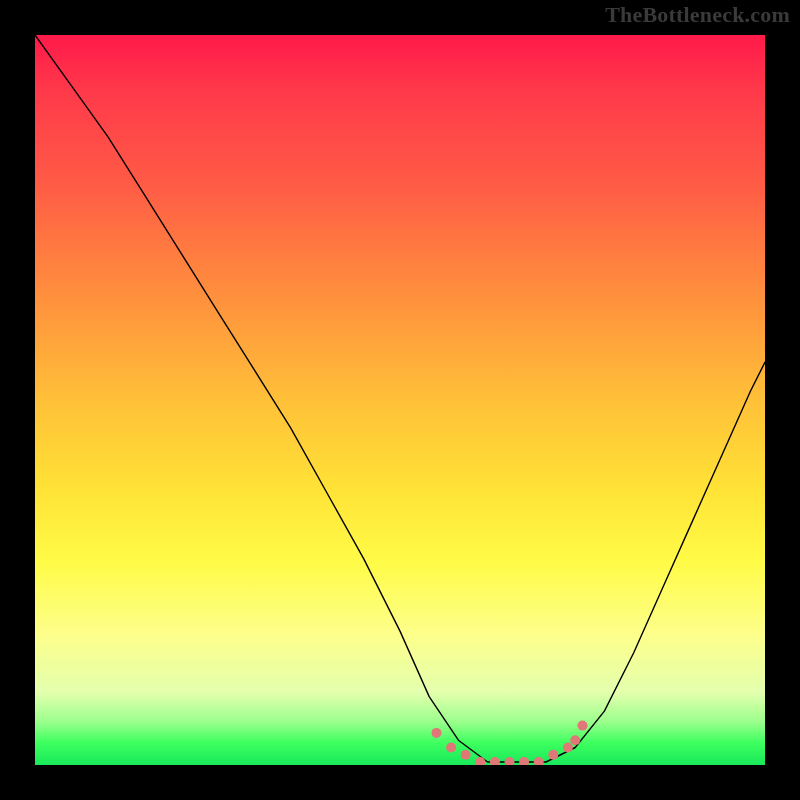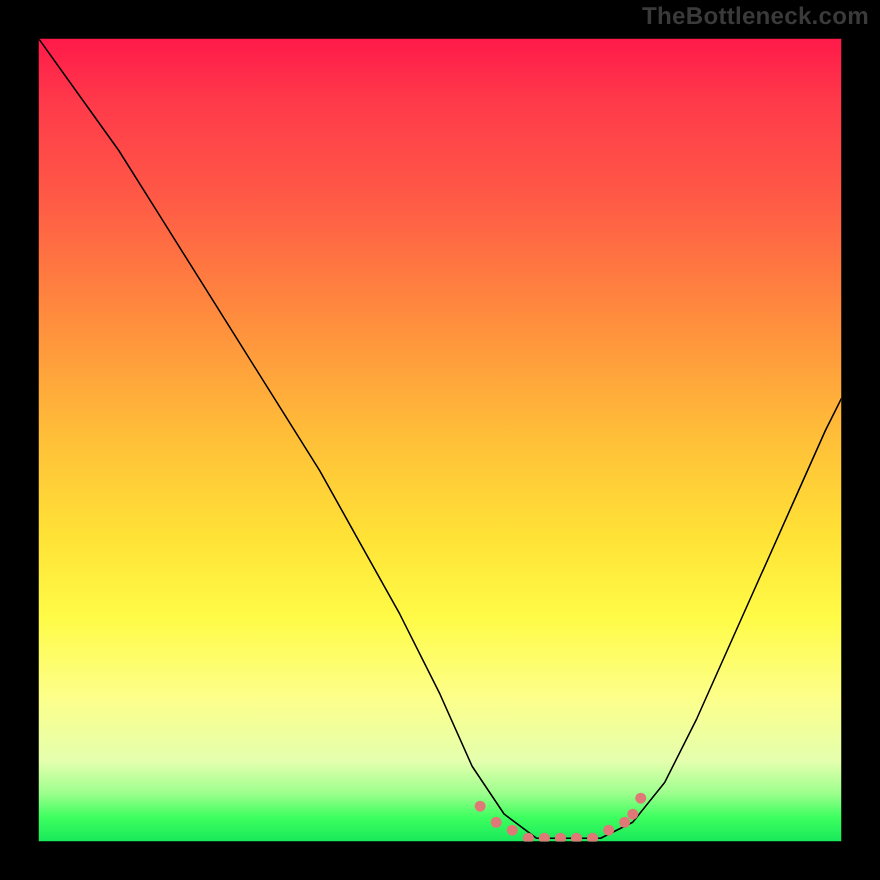--- a/index.html
+++ b/index.html
@@ -8,20 +8,21 @@
     width: 800px;
     height: 800px;
     overflow: hidden;
     font-family: Arial, Helvetica, sans-serif;
   }
   .frame {
     position: relative;
     width: 800px;
     height: 800px;
     background: #000;
+    font-family: Liberation Serif, serif;
   }
   .watermark {
     position: absolute;
     top: 2px;
     right: 10px;
     font-size: 22px;
     font-weight: bold;
     color: #3a3a3a;
     letter-spacing: 0.2px;
     z-index: 50;

